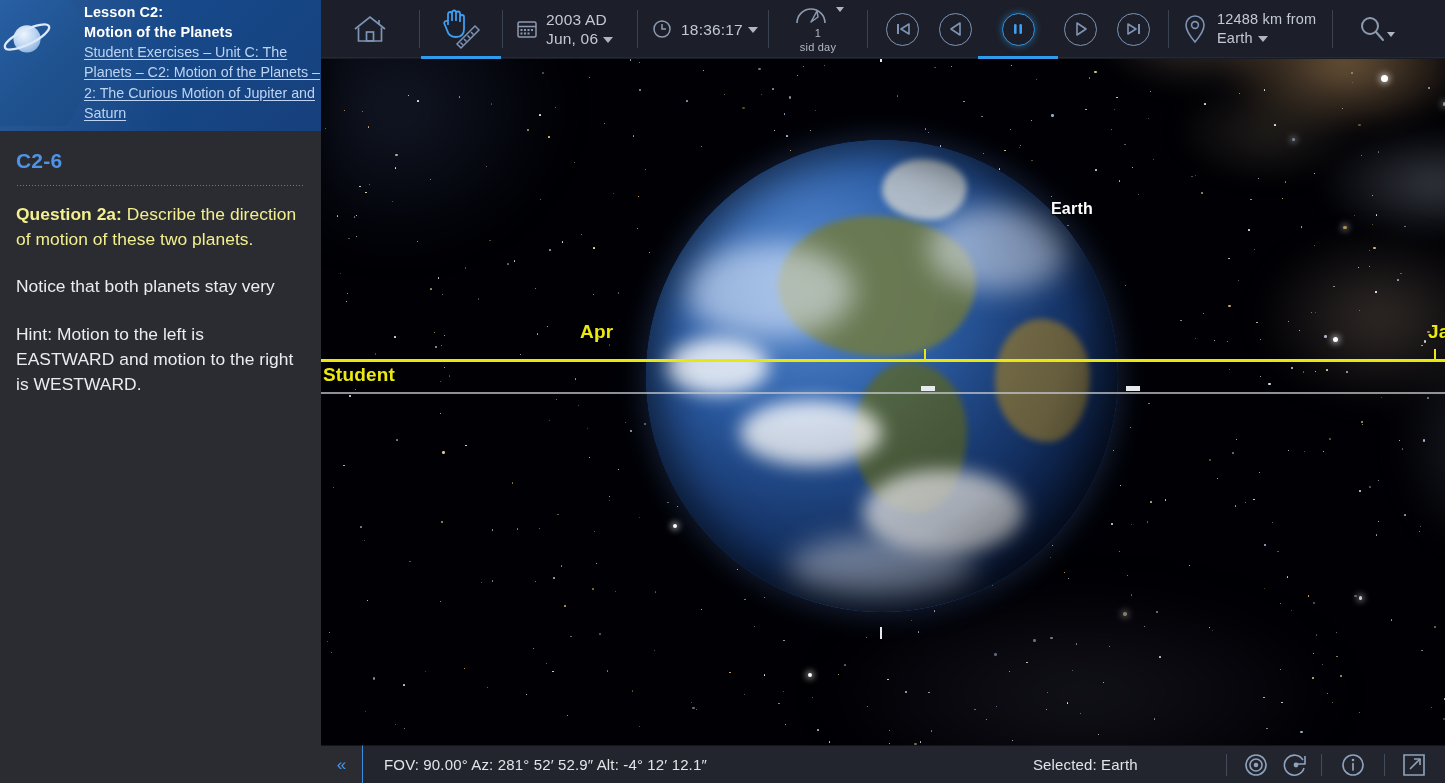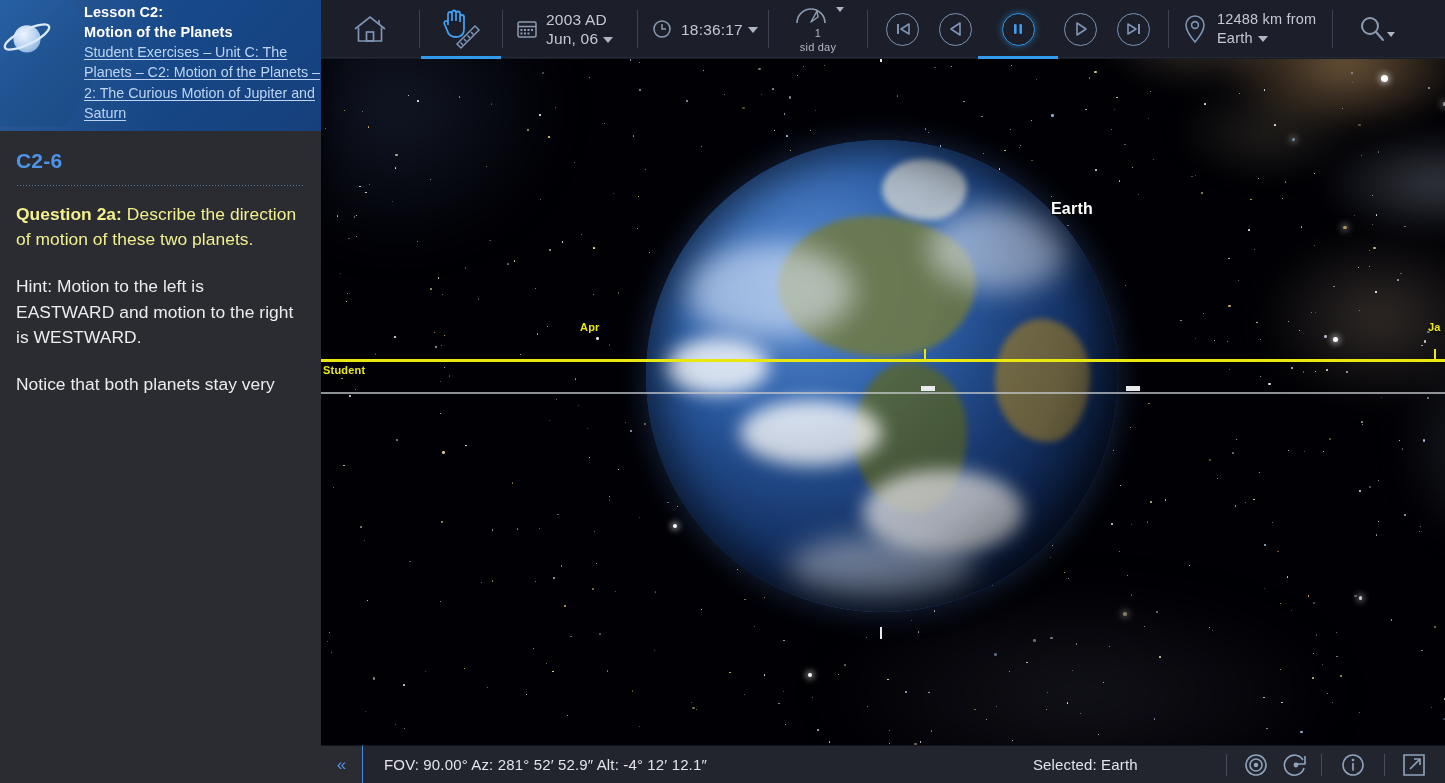--- a/index.html
+++ b/index.html
@@ -148,21 +148,21 @@
     position: absolute; left: 0; top: 359px; width: 1124px; height: 2.5px;
     background: #e9e80e;
   }
   .ecliptic-tick { position: absolute; width: 2px; height: 11px; background: #e9e80e; }
   #equator-line {
     position: absolute; left: 0; top: 392px; width: 1124px; height: 2px;
     background: rgba(196,200,205,.72);
   }
   .equator-tick { position: absolute; width: 14px; height: 5px; background: #e9eaee; }
   .sky-label {
-    position: absolute; font-size: 11px; font-weight: bold; letter-spacing: .2px;
+    position: absolute; font-size: 19px; font-weight: bold; letter-spacing: .2px;
     text-shadow: 0 1px 2px rgba(0,0,0,.95);
   }
   .sky-label.yellow { color: #ebe90f; }
   .sky-label.white { color: #ffffff; font-size: 16px; }
 
   
   #toolbar {
     position: absolute; left: 321px; top: 0; width: 1124px; height: 59px;
     background: #1c1f29; z-index: 40;
     display: flex; align-items: center;
@@ -986,23 +986,23 @@
       <div class="lesson-code">C2-6</div>
       <div class="divider-dotted"></div>
 
 
 
       <p class="para question">
         <b>Question 2a:</b>
         <span>Describe the direction of motion of these two planets.</span>
       </p>
 
+      <p class="para">Notice that both planets stay very</p>
+
       <p class="para">Hint: Motion to the left is EASTWARD and motion to the right is WESTWARD.</p>
-
-      <p class="para">Notice that both planets stay very</p>
     </div>
   </div>
 
   <div id="statusbar">
     <div class="status-text" style="margin-left:63px;">FOV: 90.00°  Az: 281° 52′ 52.9″ Alt: -4° 12′ 12.1″</div>
     <div class="status-text" style="margin-left:326px;">Selected: Earth</div>
     <div style="flex:1"></div>
     <div class="sb-sep"></div>
     <div class="sb-icon" style="margin-left:14px;">
       <svg width="24" height="24" viewBox="0 0 24 24">

